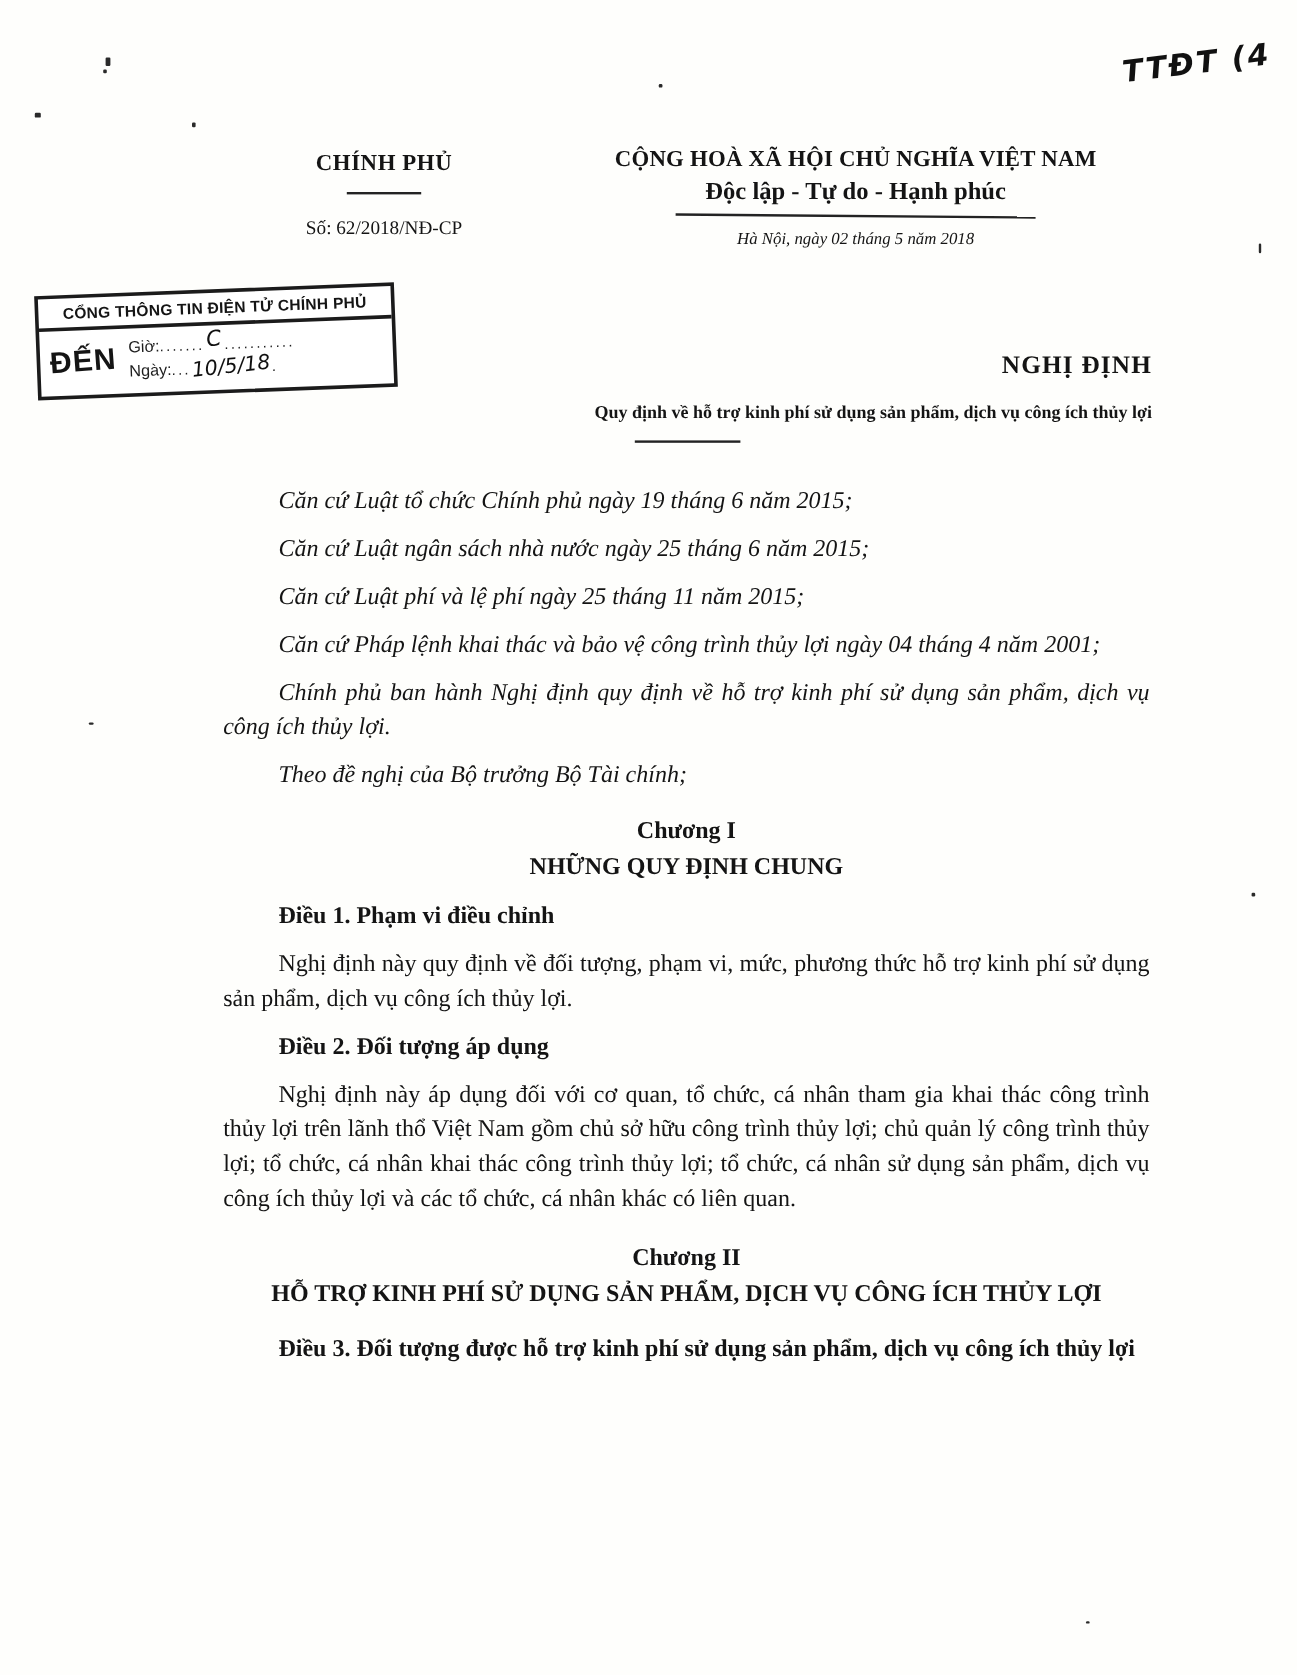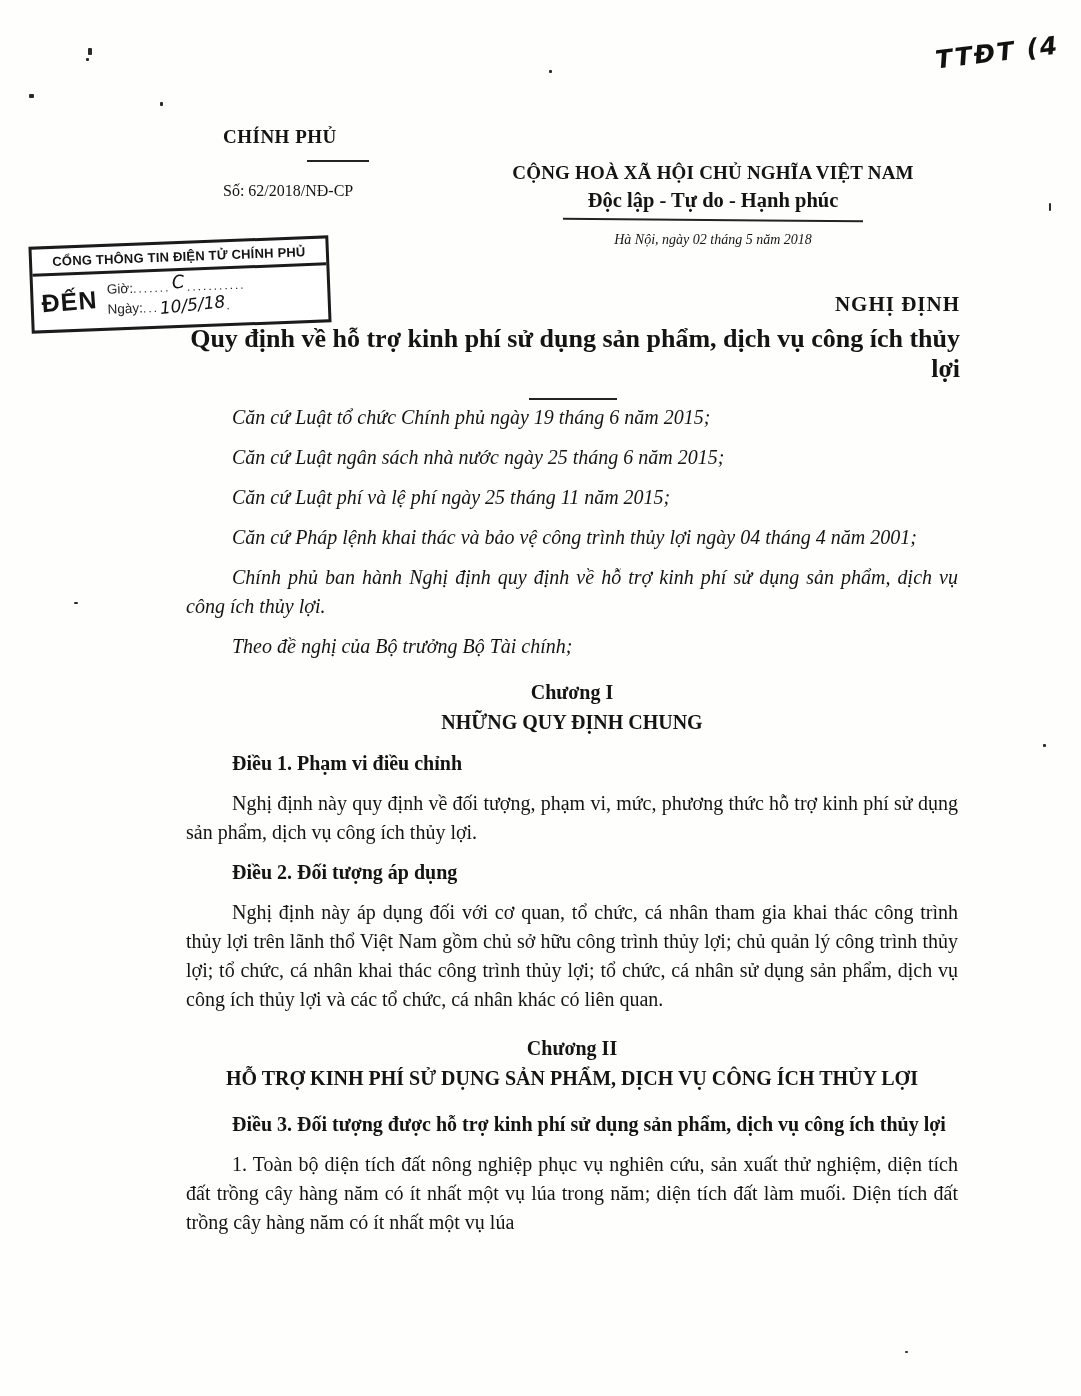--- a/index.html
+++ b/index.html
@@ -8,25 +8,25 @@
     background:#fefefc; color:#141414; overflow:hidden;
     font-family:"Liberation Serif","DejaVu Serif",serif;
   }
   
   .corner-note{
     position:absolute; top:38px; right:22px;
     font-family:"DejaVu Sans",sans-serif; font-style:italic; font-weight:bold;
     font-size:25px; letter-spacing:2px; transform:rotate(-7deg); color:#111;
   }
   
-  .issuer{position:absolute; left:223px; top:126px; width:230px; }
+  .issuer{position:absolute; left:205px; top:126px; width:230px; text-align:center;}
   .issuer .org{font-weight:bold; font-size:19px; letter-spacing:.5px;}
   .issuer .rule{width:62px; border-top:2px solid #232323; margin:12px auto 0;}
   .issuer .docnum{margin-top:20px; font-size:16px;}
-  .national{position:absolute; left:488px; top:122px; width:450px; text-align:center;margin-top:40px;}
+  .national{position:absolute; left:488px; top:122px; width:450px; text-align:center;}
   .national .name{font-weight:bold; font-size:19px; letter-spacing:.2px;}
   .national .motto{font-weight:bold; font-size:20.5px; margin-top:5px;}
   .national .rule{width:300px; border-top:2px solid #232323; margin:7px auto 0; transform:rotate(.5deg);}
   .national .placedate{margin-top:11px; font-style:italic; font-size:14px;}
   
   .stamp{
     position:absolute; left:30px; top:241px; width:300px;
     border:3px solid #1b1b1b; background:rgba(255,255,255,.85);
     transform:rotate(-2.2deg); box-sizing:border-box;
     font-family:"Liberation Sans","DejaVu Sans",sans-serif;
@@ -42,21 +42,21 @@
   .stamp .dots{letter-spacing:2px; font-size:12px;}
   .hand{
     font-family:"DejaVu Sans",sans-serif; font-style:italic; color:#101010;
     display:inline-block; transform:rotate(-4deg); font-size:18px; line-height:10px;
   }
   .stamp .time-value{position:relative; top:-3px; margin:0 2px;}
   .stamp .date-value{font-size:17px; margin:0 1px;}
   
   .doc-title{position:absolute; left:185px; top:292px; width:775px; text-align:right;}
   .doc-title .kind{font-weight:bold; font-size:21px; letter-spacing:1px;}
-  .doc-title .subject{font-weight:bold; font-size:26px; margin-top:7px;}
+  .doc-title .subject{font-weight:bold; font-size:15px; margin-top:19px;}
   .doc-title .rule{width:88px; border-top:2px solid #232323; margin:14px auto 0;}
   
   .body{
     position:absolute; left:186px; top:403px; width:772px;
     font-size:20px; line-height:29px; text-align:justify;
   }
   .body p{margin:0 0 11px; text-indent:46px;}
   .cite{font-style:italic;}
   .chapter{ text-align:center; font-weight:bold; line-height:30px; margin:16px 0 12px;font-family:Liberation Serif, serif;}
   .chapter div{text-indent:0;}
@@ -120,21 +120,20 @@
 
     <p class="art-head">Điều 2. Đối tượng áp dụng</p>
     <p>Nghị định này áp dụng đối với cơ quan, tổ chức, cá nhân tham gia khai thác công trình thủy lợi trên lãnh thổ Việt Nam gồm chủ sở hữu công trình thủy lợi; chủ quản lý công trình thủy lợi; tổ chức, cá nhân khai thác công trình thủy lợi; tổ chức, cá nhân sử dụng sản phẩm, dịch vụ công ích thủy lợi và các tổ chức, cá nhân khác có liên quan.</p>
 
     <div class="chapter c2">
       <div>Chương II</div>
       <div>HỖ TRỢ KINH PHÍ SỬ DỤNG SẢN PHẨM, DỊCH VỤ CÔNG ÍCH THỦY LỢI</div>
     </div>
 
     <p class="art-head">Điều 3. Đối tượng được hỗ trợ kinh phí sử dụng sản phẩm, dịch vụ công ích thủy lợi</p>
-    <p>1. Toàn bộ diện tích đất nông nghiệp phục vụ nghiên cứu, sản xuất thử nghiệm, diện tích đất trồng cây hàng năm có ít nhất một vụ lúa trong năm; diện tích đất làm muối. Diện tích đất trồng cây hàng năm có ít nhất một vụ lúa</p>
   </div>
 
   <div class="speck" style="left:88px;top:48px;width:4px;height:7px;"></div>
   <div class="speck" style="left:86px;top:58px;width:3px;height:3px;"></div>
   <div class="speck" style="left:29px;top:94px;width:5px;height:4px;"></div>
   <div class="speck" style="left:160px;top:102px;width:3px;height:4px;"></div>
   <div class="speck" style="left:549px;top:70px;width:3px;height:3px;"></div>
   <div class="speck" style="left:1049px;top:203px;width:2px;height:8px;"></div>
   <div class="speck" style="left:74px;top:602px;width:4px;height:2px;"></div>
   <div class="speck" style="left:1043px;top:744px;width:3px;height:3px;"></div>

